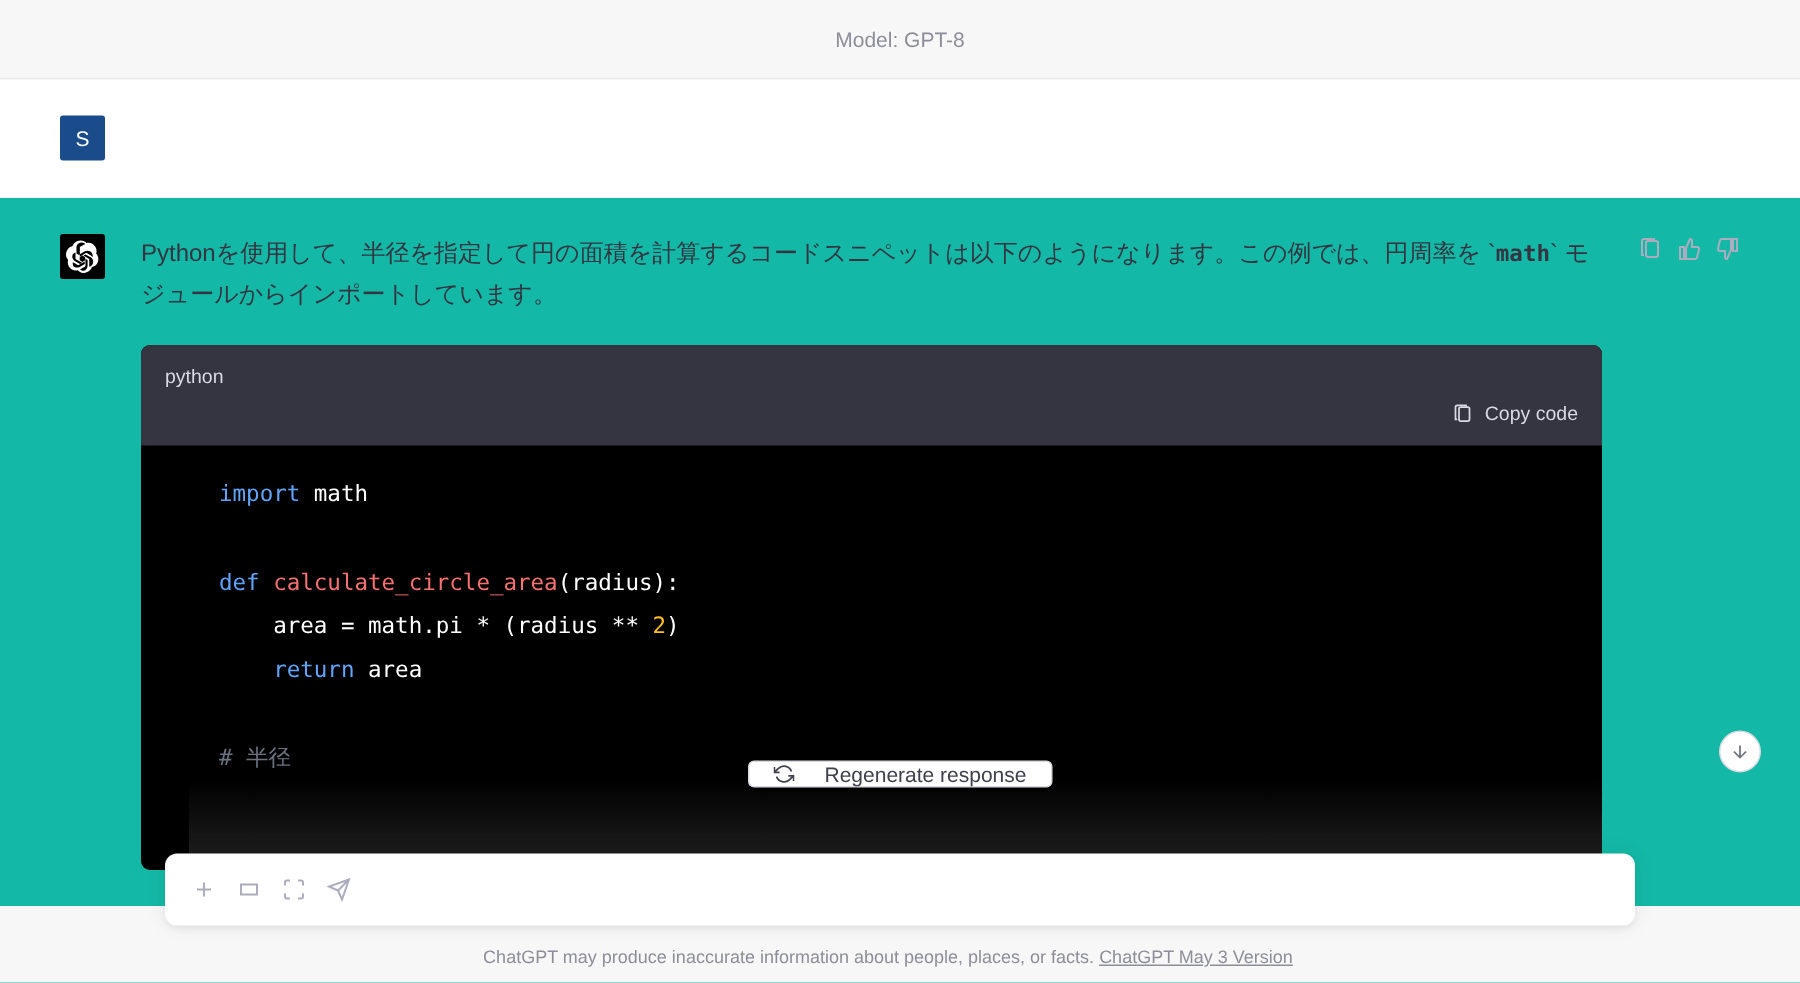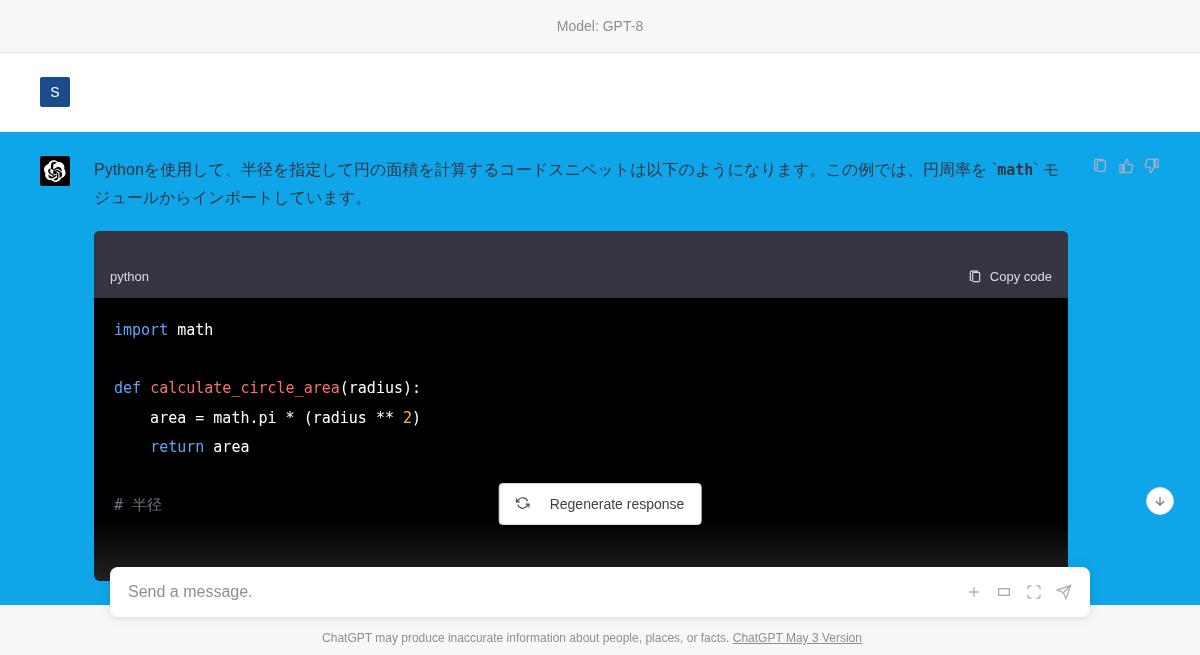--- a/index.html
+++ b/index.html
@@ -21,21 +21,21 @@
   .message-row {
     padding: 24px 40px;
     display: flex;
     gap: 24px;
   }
   .message-row.user {
     background: #ffffff;
     border-bottom: 1px solid rgba(0,0,0,0.06);
   }
   .message-row.assistant {
-    background: #0ea5e9;
+    background: #14b8a6;
   }
   .avatar {
     width: 30px;
     height: 30px;
     flex-shrink: 0;
     border-radius: 2px;
     display: flex;
     align-items: center;
     justify-content: center;
     font-size: 14px;
@@ -66,21 +66,21 @@
   .code-block {
     margin-top: 20px;
     border-radius: 6px;
     overflow: hidden;
     background: #000;
   }
   .code-header {
     background: #343541;
     display: flex;
     justify-content: space-between;
-    align-items: flex-end;
+    align-items: flex-start;
     padding: 10px 16px;
     color: #d9d9e3;
     font-size: 13px;
   }
   .copy-code {
     display: flex;
     align-items: center;
     gap: 8px;
     cursor: pointer;
     color: #d9d9e3;
@@ -89,20 +89,21 @@
   }
   .copy-code svg { width: 14px; height: 14px; }
   .code-body {
     padding: 18px 20px 60px 20px;
     font-family: "Menlo", "Consolas", monospace;
     font-size: 15px;
     line-height: 1.95;
     color: #fff;
     white-space: pre;
     position: relative;
+    margin-left: 32px;
   }
   .code-fade {
     position: absolute;
     bottom: 0; left: 0; right: 0;
     height: 60px;
     background: linear-gradient(to bottom, rgba(0,0,0,0) 0%, rgba(100,100,100,0.35) 100%);
     pointer-events: none;
   }
   .kw-import { color: #60a5fa; }
   .kw-mod { color: #fff; }
@@ -114,22 +115,23 @@
   .kw-comment { color: #6b7280; }
   
   .regenerate-btn {
     position: absolute;
     left: 50%;
     transform: translateX(-50%);
     bottom: 130px;
     background: #fff;
     border: 1px solid #d9d9e3;
     border-radius: 4px;
-    padding: 12px 16px;
-    display: flex;
+    padding: 0 16px;
+    display: flex;
+    align-items: center;
     gap: 20px;
     font-size: 14px;
     color: #40414f;
     cursor: pointer;
     box-shadow: 0 1px 2px rgba(0,0,0,0.04);
   }
   .regenerate-btn svg { width: 14px; height: 14px; }
   
   .scroll-down {
     position: absolute;
@@ -260,21 +262,20 @@
   <span>Regenerate response</span>
 </button>
 
 <div class="scroll-down">
   <svg viewBox="0 0 24 24" fill="none" stroke="currentColor" stroke-width="2">
       <path d="M12 5v14M5 12l7 7 7-7"></path>
     </svg>
 </div>
 
 <div class="input-area">
-  <input type="text" placeholder="Send a message." style="">
   <div class="input-icons">
     <span class="ico">
       <svg viewBox="0 0 24 24" fill="none" stroke="currentColor" stroke-width="2">
           <path d="M12 5v14M5 12h14"></path>
         </svg>
     </span>
     <span class="ico">
       <svg viewBox="0 0 24 24" fill="none" stroke="currentColor" stroke-width="2">
           <rect x="4" y="7" width="16" height="10"></rect>
         </svg>

